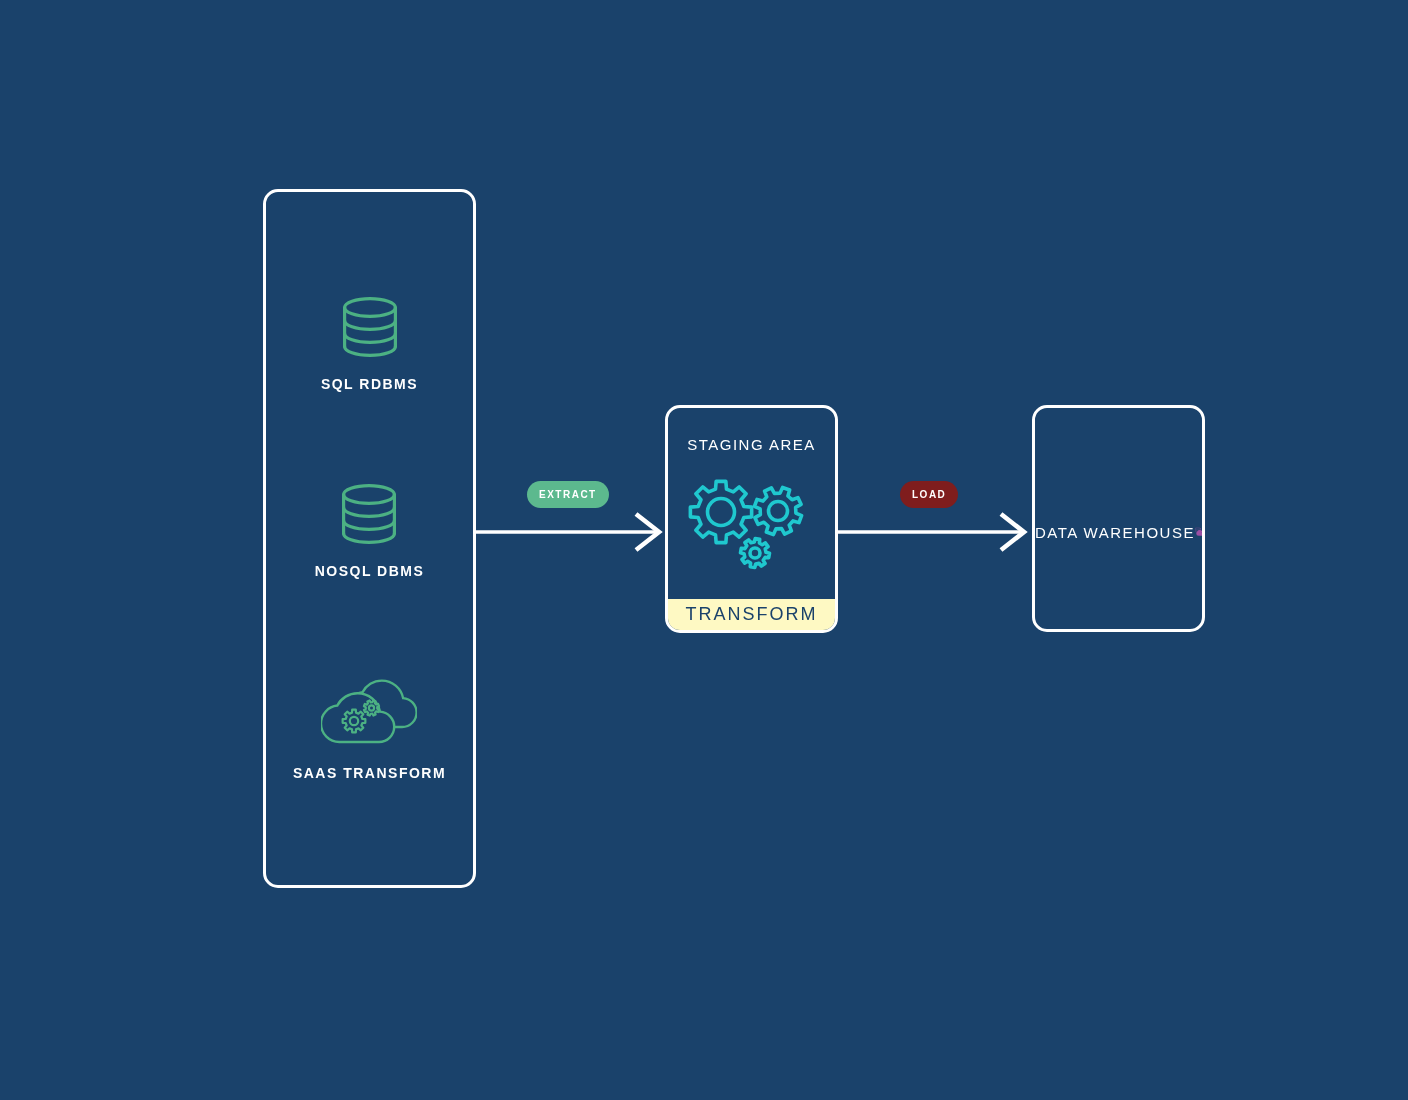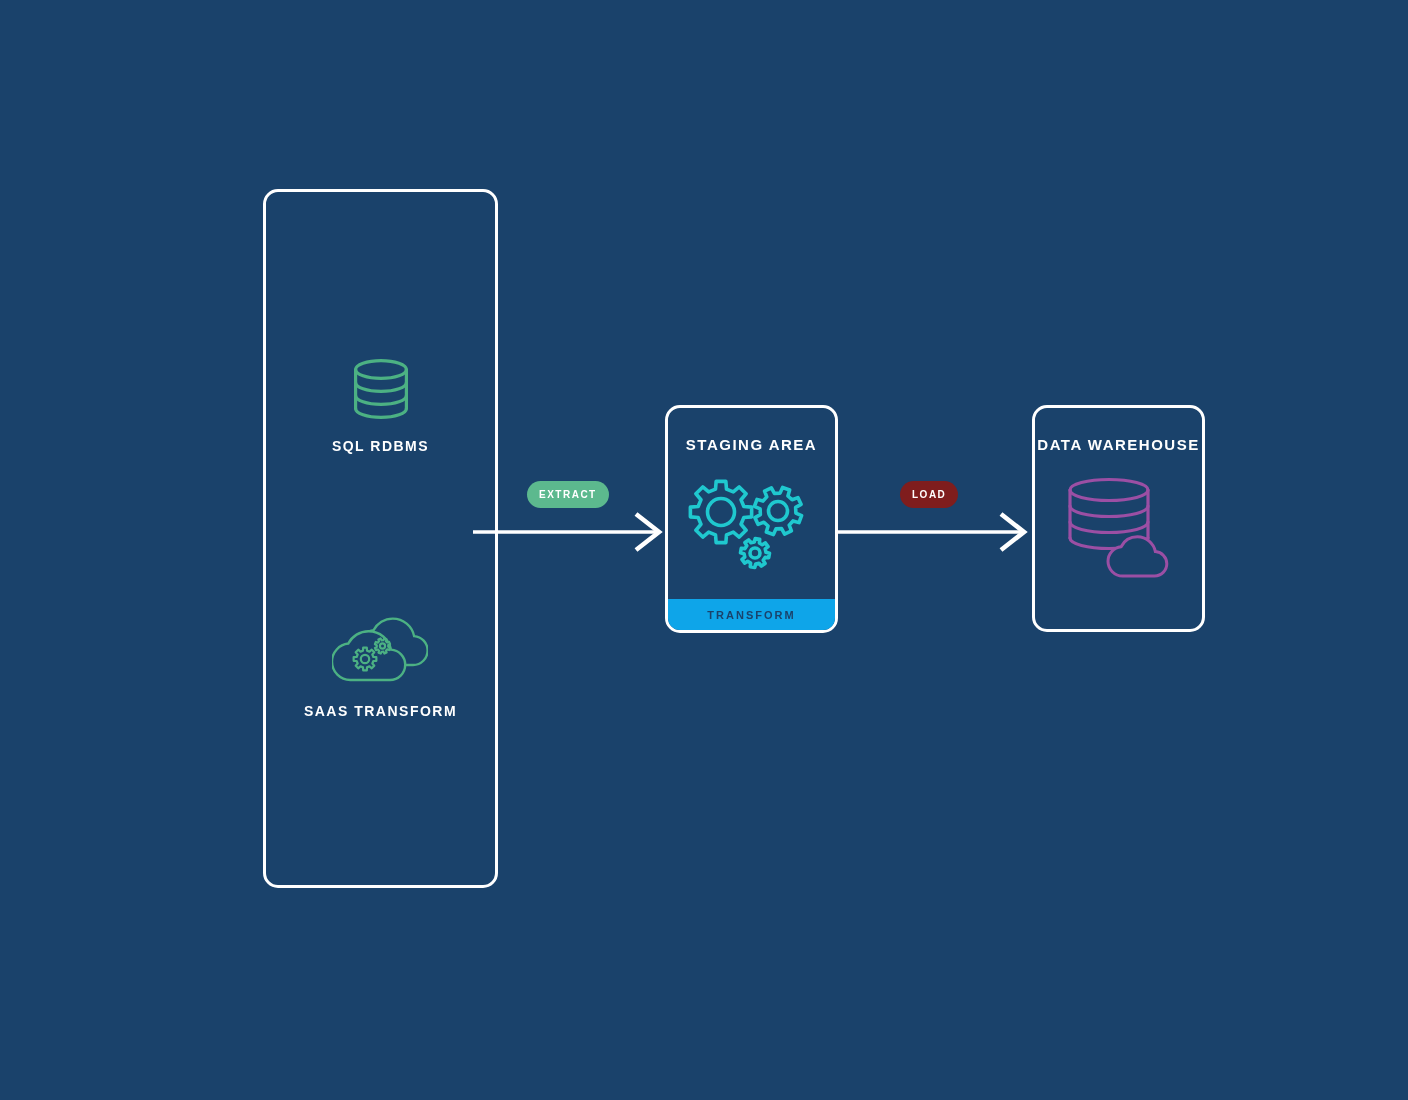--- a/index.html
+++ b/index.html
@@ -8,50 +8,50 @@
     background:#1a426b;
     font-family:"Liberation Sans", sans-serif;
     position:relative; overflow:hidden;
   }
   .canvas { position:absolute; inset:0; }
 
   .panel { position:absolute; border:3px solid #fff; border-radius:15px; }
 
   
   .sources {
-    left:263px; top:189px; width:235px; height:699px;
+    left:263px; top:189px; width:213px; height:699px;
     display:flex; flex-direction:column; justify-content:space-evenly;
     align-items:center; padding:14px 0;
   }
   .source-item { display:flex; flex-direction:column; align-items:center; gap:16px; }
   .src-label {
     color:#fff; font-weight:bold; font-size:14px; letter-spacing:1.5px;
     white-space:nowrap;
   }
 
   
   .staging {
     left:665px; top:405px; width:173px; height:228px;
     display:flex; flex-direction:column; align-items:center; overflow:hidden;
   }
   .box-title {
-    color:#fff; font-weight:bold; font-size:15px; letter-spacing:1.5px;
+    color:#fff; font-weight:normal; font-size:15px; letter-spacing:1.5px;
     margin-top:28px; white-space:nowrap;
   }
   .staging-icon { margin-top:16px; }
   .staging-footer {
-    margin-top:auto; width:100%; height:31px; background:#0ea5e9;
+    margin-top:auto; width:100%; height:31px; background:#fef9c3;
     display:flex; align-items:center; justify-content:center;
-    color:#1a426b; font-weight:bold; font-size:11px; letter-spacing:2px;
+    color:#1a426b; font-weight:normal; font-size:18px; letter-spacing:2px;
   }
 
   
   .warehouse {
     left:1032px; top:405px; width:173px; height:227px;
-    display:flex; flex-direction:column; align-items:center;
+    display:flex; flex-direction:row; align-items:center;
   }
   .wh-icon { margin-top:24px; }
 
   
   .arrow { position:absolute; top:511px; }
   .arrow-1 { left:473px; }
   .arrow-2 { left:838px; }
   .badge {
     position:absolute; top:481px; color:#fff; font-weight:bold;
     font-size:10px; letter-spacing:1.5px; line-height:15px;
@@ -82,20 +82,33 @@
           <path d="M3.6 11.5 V50.5"></path>
           <path d="M54.4 11.5 V50.5"></path>
           <path d="M3.6 24.5 a25.4 8.9 0 0 0 50.8 0"></path>
           <path d="M3.6 37.5 a25.4 8.9 0 0 0 50.8 0"></path>
           <path d="M3.6 50.5 a25.4 8.9 0 0 0 50.8 0"></path>
         </g>
       </svg>
       <div class="src-label">SQL RDBMS</div>
     </div>
 
+    <div class="source-item">
+      <svg width="58" height="64" viewBox="0 0 58 64">
+        <g fill="none" stroke="#4cb183" stroke-width="3.2" stroke-linecap="round">
+          <ellipse cx="29" cy="11.5" rx="25.4" ry="8.9"></ellipse>
+          <path d="M3.6 11.5 V50.5"></path>
+          <path d="M54.4 11.5 V50.5"></path>
+          <path d="M3.6 24.5 a25.4 8.9 0 0 0 50.8 0"></path>
+          <path d="M3.6 37.5 a25.4 8.9 0 0 0 50.8 0"></path>
+          <path d="M3.6 50.5 a25.4 8.9 0 0 0 50.8 0"></path>
+        </g>
+      </svg>
+      <div class="src-label">NOSQL DBMS</div>
+    </div>
 
     <div class="source-item">
       <svg width="96" height="80" viewBox="0 0 96 80">
         <use href="#cloudp" transform="translate(26,0) scale(2.9)" fill="#1a426b" stroke="#4cb183" stroke-width="2.4"></use>
         <use href="#cloudp" transform="translate(0,12) scale(3.05)" fill="#1a426b" stroke="#4cb183" stroke-width="2.4"></use>
         <g fill="#1a426b" stroke="#4cb183" stroke-width="2.2" stroke-linejoin="round">
           <path d="M44.36 50.20L44.36 53.80L41.36 54.01L40.33 56.49L42.30 58.76L39.76 61.30L37.49 59.33L35.01 60.36L34.80 63.36L31.20 63.36L30.99 60.36L28.51 59.33L26.24 61.30L23.70 58.76L25.67 56.49L24.64 54.01L21.64 53.80L21.64 50.20L24.64 49.99L25.67 47.51L23.70 45.24L26.24 42.70L28.51 44.67L30.99 43.64L31.20 40.64L34.80 40.64L35.01 43.64L37.49 44.67L39.76 42.70L42.30 45.24L40.33 47.51L41.36 49.99Z"></path>
           <circle cx="33" cy="52" r="4.2"></circle>
           <path d="M58.10 40.75L57.19 43.02L55.22 42.37L53.95 43.66L54.63 45.61L52.39 46.57L51.46 44.72L49.64 44.74L48.75 46.60L46.48 45.69L47.13 43.72L45.84 42.45L43.89 43.13L42.93 40.89L44.78 39.96L44.76 38.14L42.90 37.25L43.81 34.98L45.78 35.63L47.05 34.34L46.37 32.39L48.61 31.43L49.54 33.28L51.36 33.26L52.25 31.40L54.52 32.31L53.87 34.28L55.16 35.55L57.11 34.87L58.07 37.11L56.22 38.04L56.24 39.86Z"></path>
           <circle cx="50.5" cy="39" r="2.6"></circle>

